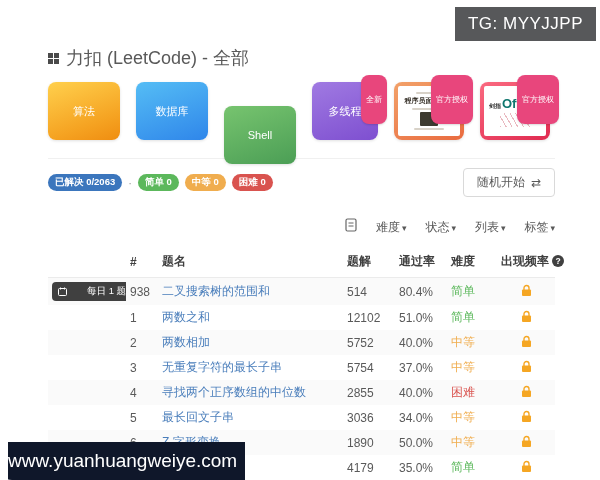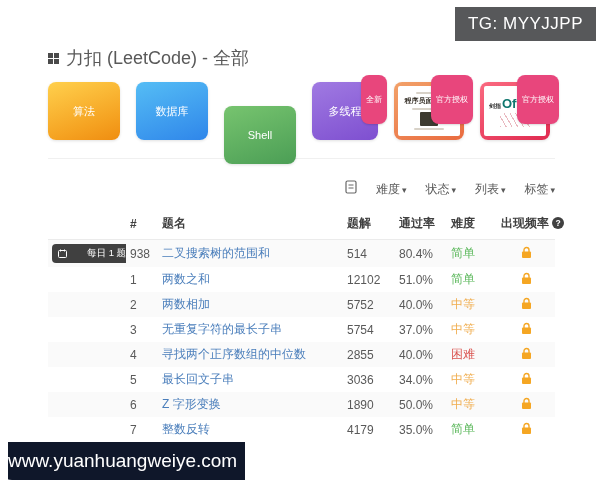--- a/index.html
+++ b/index.html
@@ -147,20 +147,31 @@
             <span class="offer-en">Offer</span>
             <span class="offer-dot"></span>
           </span>
           <span class="offer-ladder"></span>
         </div>
       </div>
     </div>
 
     <hr class="rule">
 
+    <div class="stats-row">
+      <span class="pill pill-solved">已解决 0/2063</span>
+      <span class="dot-sep">·</span>
+      <span class="pill pill-easy">简单 0</span>
+      <span class="pill pill-medium">中等 0</span>
+      <span class="pill pill-hard">困难 0</span>
+      <button class="random-btn">
+        <span>随机开始</span>
+        <span class="shuffle-glyph">⇄</span>
+      </button>
+    </div>
 
     <div class="search-row">
       <div class="filter-group">
         <span class="doc-icon">
           <svg width="12" height="14" viewBox="0 0 12 14">
               <rect x="1" y="1" width="10" height="12" rx="1.5" fill="none" stroke="#666" stroke-width="1.2"></rect>
               <line x1="3.5" y1="5" x2="8.5" y2="5" stroke="#666" stroke-width="1"></line>
               <line x1="3.5" y1="8" x2="8.5" y2="8" stroke="#666" stroke-width="1"></line>
             </svg>
         </span>

